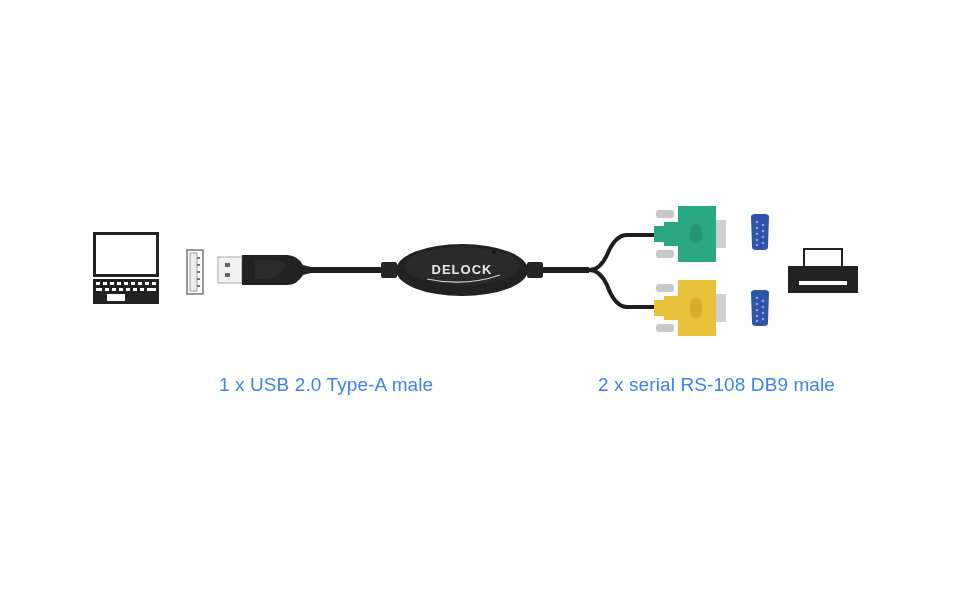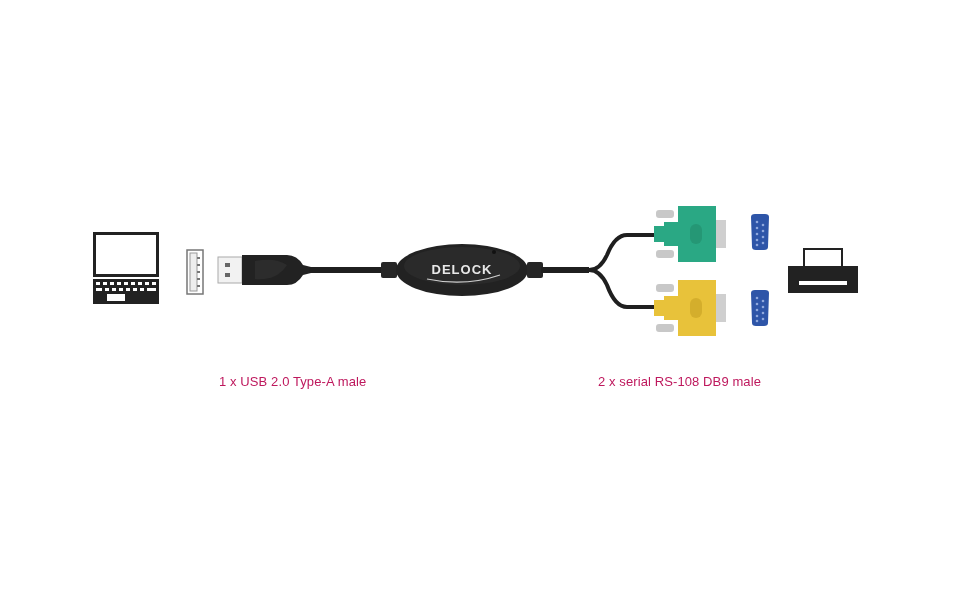--- a/index.html
+++ b/index.html
@@ -1,18 +1,18 @@
 <!DOCTYPE html>
 <html><head>
 <meta charset="utf-8">
 <style>
   html, body { margin:0; padding:0; }
   body { width:962px; height:606px; background:#ffffff; position:relative; overflow:hidden; font-family:"Liberation Sans", sans-serif; }
   .abs { position:absolute; }
-  .label { position:absolute; font-size:13px; color:#be185d; letter-spacing:0.1px; white-space:nowrap; }
+  .label { position:absolute; font-size:19px; color:#3b82f6; letter-spacing:0.1px; white-space:nowrap; }
   svg { display:block; }
 </style>
 </head>
 <body>
 
 <div class="abs" style="left:93px;top:232px;">
   <svg width="66" height="72" viewBox="0 0 66 72">
     <rect x="1.5" y="1.5" width="63" height="42" fill="#fff" stroke="#222" stroke-width="3"></rect>
     <rect x="0" y="47" width="66" height="25" fill="#222"></rect>
     <g fill="#fff">

